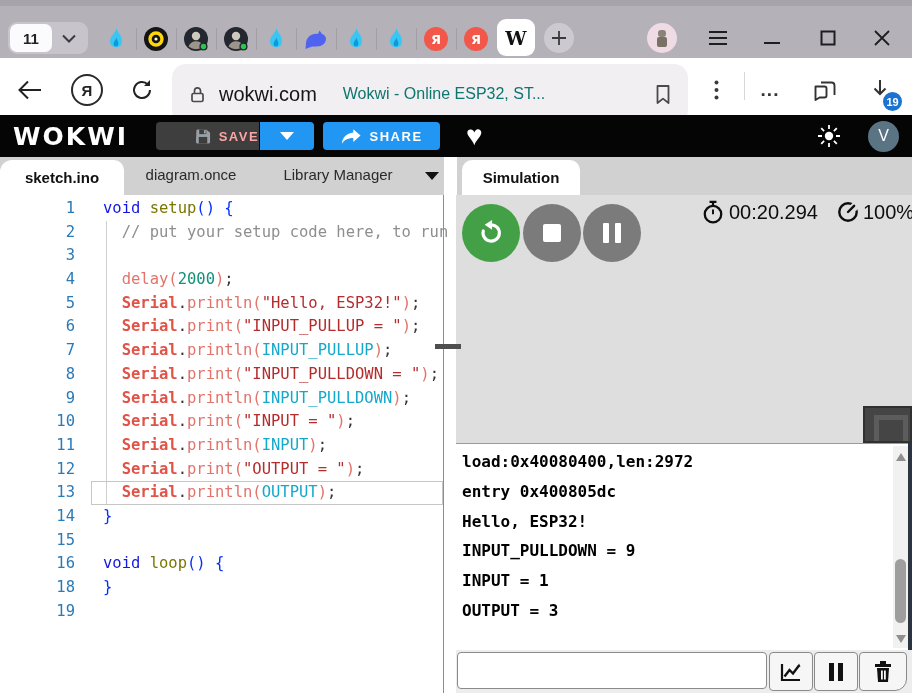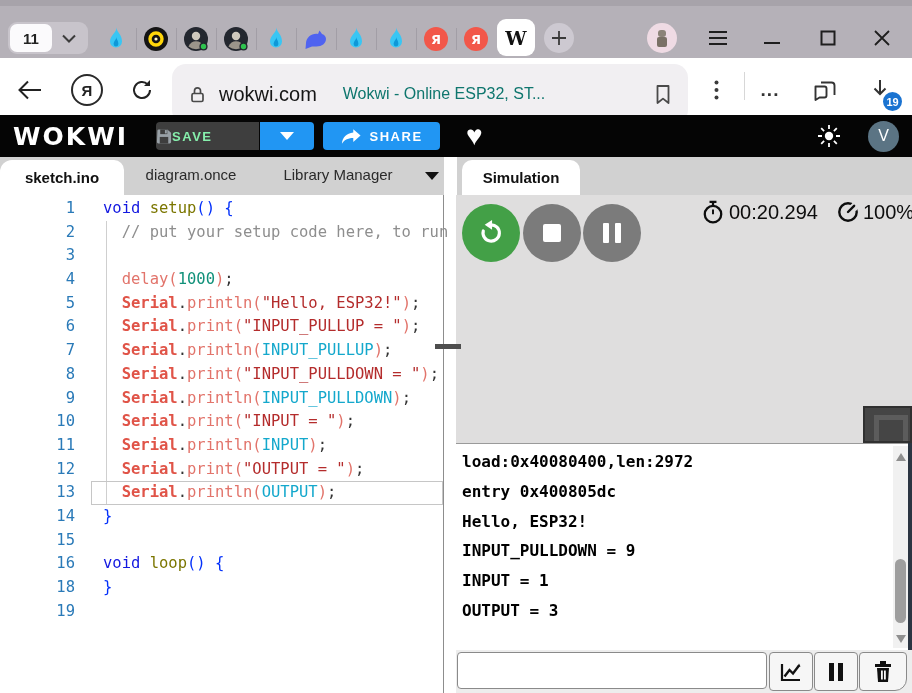--- a/index.html
+++ b/index.html
@@ -40,22 +40,22 @@
   .tooldiv{left:744px;top:14px;width:1px;height:28px;background:#d7d7d7;}
   .dlbadge{position:absolute;right:-7px;bottom:-6px;width:19px;height:19px;border-radius:50%;
     background:#1a73d1;color:#fff;font-size:11px;font-weight:700;display:flex;align-items:center;justify-content:center;
     border:2px solid #fff;}
 
   
   .wheader{left:0;top:115px;width:912px;height:42px;background:#050505;display:flex;align-items:center;}
   .wlogo{margin-left:13px;color:#fff;font-size:25px;font-weight:700;letter-spacing:2px;
     font-family:"DejaVu Sans",sans-serif;}
   .btn-save{margin-left:28px;width:103px;height:28px;background:#3e3e3e;border-radius:4px 0 0 4px;
-    display:flex;align-items:center;justify-content:flex-start;
-    color:#86efac;font-size:13px;font-weight:700;letter-spacing:1.5px;}
+    display:flex;align-items:center;justify-content:flex-end;gap:8px;
+    color:#fca5a5;font-size:13px;font-weight:700;letter-spacing:1.5px;}
   .btn-caret{width:54px;height:28px;background:#2196f3;border-radius:0 4px 4px 0;
     display:flex;align-items:center;justify-content:center;margin-left:1px;}
   .caret-dn{width:0;height:0;border-left:7px solid transparent;border-right:7px solid transparent;border-top:8px solid #fff;}
   .btn-share{margin-left:9px;width:117px;height:28px;background:#2196f3;border-radius:4px;
     display:flex;align-items:center;justify-content:center;gap:9px;
     color:#fff;font-size:13px;font-weight:700;letter-spacing:1.5px;}
   .heart{margin-left:26px;color:#fff;font-size:28px;line-height:28px;}
   .hdr-right{margin-left:auto;margin-right:13px;display:flex;align-items:center;gap:26px;}
   .v-avatar{width:31px;height:31px;border-radius:50%;background:#5b7484;color:#fff;font-size:16px;
     display:flex;align-items:center;justify-content:center;}
@@ -340,21 +340,21 @@
 </div>
 <div class="abs gutter-white"></div>
 
 <div class="abs editor">
   <div class="divider-line"></div>
   <div class="indent-guide"></div>
   <div class="code-area" id="code-area">
       <div class="code-line"><span class="ln">1</span><span class="code"><span class="tk-kw">void</span><span class="tk-pl"> </span><span class="tk-fn">setup</span><span class="tk-bb">()</span><span class="tk-pl"> </span><span class="tk-bb">{</span></span></div>
       <div class="code-line"><span class="ln">2</span><span class="code"><span class="tk-cm">  // put your setup code here, to run once:</span></span></div>
       <div class="code-line"><span class="ln">3</span></div>
-      <div class="code-line"><span class="ln">4</span><span class="code"><span class="tk-pl">  </span><span class="tk-ca">delay</span><span class="tk-bp">(</span><span class="tk-num">1000</span><span class="tk-bp">)</span><span class="tk-pl">;</span></span></div>
+      <div class="code-line"><span class="ln">4</span><span class="code"><span class="tk-pl">  </span><span class="tk-ca">delay</span><span class="tk-bp">(</span><span class="tk-num">2000</span><span class="tk-bp">)</span><span class="tk-pl">;</span></span></div>
       <div class="code-line"><span class="ln">5</span><span class="code"><span class="tk-pl">  </span><span class="tk-sr">Serial</span><span class="tk-pl">.</span><span class="tk-ca">println</span><span class="tk-bp">(</span><span class="tk-str">"Hello, ESP32!"</span><span class="tk-bp">)</span><span class="tk-pl">;</span></span></div>
       <div class="code-line"><span class="ln">6</span><span class="code"><span class="tk-pl">  </span><span class="tk-sr">Serial</span><span class="tk-pl">.</span><span class="tk-ca">print</span><span class="tk-bp">(</span><span class="tk-str">"INPUT_PULLUP = "</span><span class="tk-bp">)</span><span class="tk-pl">;</span></span></div>
       <div class="code-line"><span class="ln">7</span><span class="code"><span class="tk-pl">  </span><span class="tk-sr">Serial</span><span class="tk-pl">.</span><span class="tk-ca">println</span><span class="tk-bp">(</span><span class="tk-cn">INPUT_PULLUP</span><span class="tk-bp">)</span><span class="tk-pl">;</span></span></div>
       <div class="code-line"><span class="ln">8</span><span class="code"><span class="tk-pl">  </span><span class="tk-sr">Serial</span><span class="tk-pl">.</span><span class="tk-ca">print</span><span class="tk-bp">(</span><span class="tk-str">"INPUT_PULLDOWN = "</span><span class="tk-bp">)</span><span class="tk-pl">;</span></span></div>
       <div class="code-line"><span class="ln">9</span><span class="code"><span class="tk-pl">  </span><span class="tk-sr">Serial</span><span class="tk-pl">.</span><span class="tk-ca">println</span><span class="tk-bp">(</span><span class="tk-cn">INPUT_PULLDOWN</span><span class="tk-bp">)</span><span class="tk-pl">;</span></span></div>
       <div class="code-line"><span class="ln">10</span><span class="code"><span class="tk-pl">  </span><span class="tk-sr">Serial</span><span class="tk-pl">.</span><span class="tk-ca">print</span><span class="tk-bp">(</span><span class="tk-str">"INPUT = "</span><span class="tk-bp">)</span><span class="tk-pl">;</span></span></div>
       <div class="code-line"><span class="ln">11</span><span class="code"><span class="tk-pl">  </span><span class="tk-sr">Serial</span><span class="tk-pl">.</span><span class="tk-ca">println</span><span class="tk-bp">(</span><span class="tk-cn">INPUT</span><span class="tk-bp">)</span><span class="tk-pl">;</span></span></div>
       <div class="code-line"><span class="ln">12</span><span class="code"><span class="tk-pl">  </span><span class="tk-sr">Serial</span><span class="tk-pl">.</span><span class="tk-ca">print</span><span class="tk-bp">(</span><span class="tk-str">"OUTPUT = "</span><span class="tk-bp">)</span><span class="tk-pl">;</span></span></div>
       <div class="code-line active"><span class="ln">13</span><span class="code"><span class="tk-pl">  </span><span class="tk-sr">Serial</span><span class="tk-pl">.</span><span class="tk-ca">println</span><span class="tk-bp">(</span><span class="tk-cn">OUTPUT</span><span class="tk-bp">)</span><span class="tk-pl">;</span></span></div>
       <div class="code-line"><span class="ln">14</span><span class="code"><span class="tk-bb">}</span></span></div>

